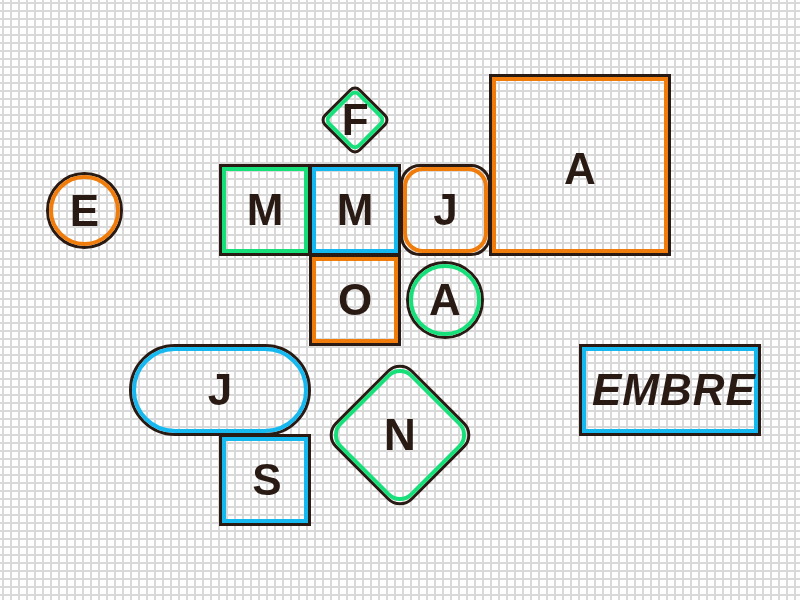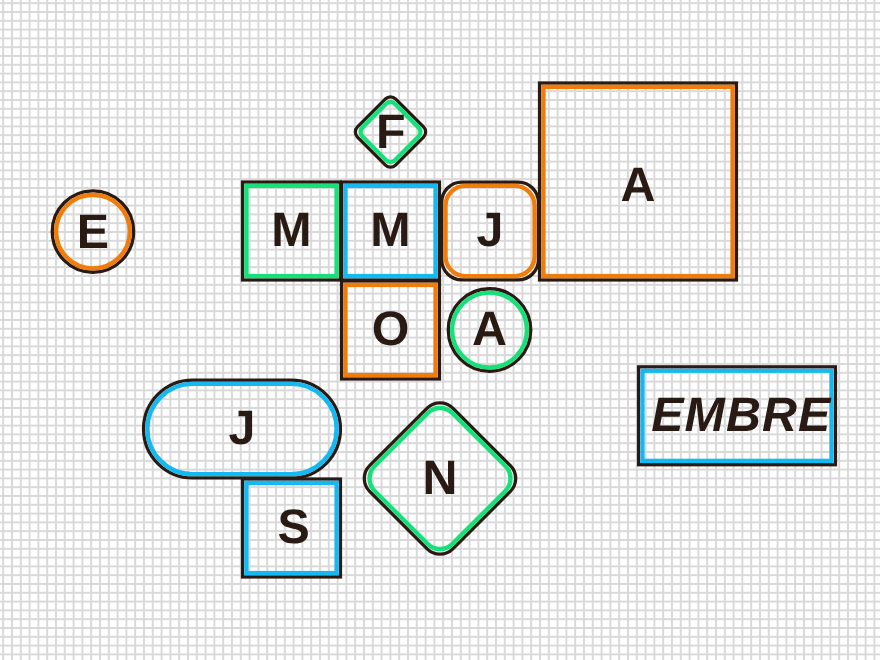--- a/index.html
+++ b/index.html
@@ -85,16 +85,16 @@
 <div class="tile" style="left:219px;top:434px;width:92px;height:92px;padding-left:4px;--c:#16b8f0;">
   <div class="inner"></div>
   <span class="lbl">S</span>
 </div>
 
 <div class="tile diamond" style="left:345px;top:380px;width:110px;height:110px;border-radius:18px;--c:#17e07a;">
   <div class="inner"></div>
   <span class="lbl">N</span>
 </div>
 
-<div class="tile" style="left:579px;top:332px;width:182px;height:92px;justify-content:flex-start;padding-left:10px;overflow:hidden;--c:#16b8f0;">
+<div class="tile" style="left:579px;top:344px;width:182px;height:92px;justify-content:flex-start;padding-left:10px;overflow:hidden;--c:#16b8f0;">
   <div class="inner"></div>
   <span class="lbl embre">EMBRE</span>
 </div>
 
 </body></html>

